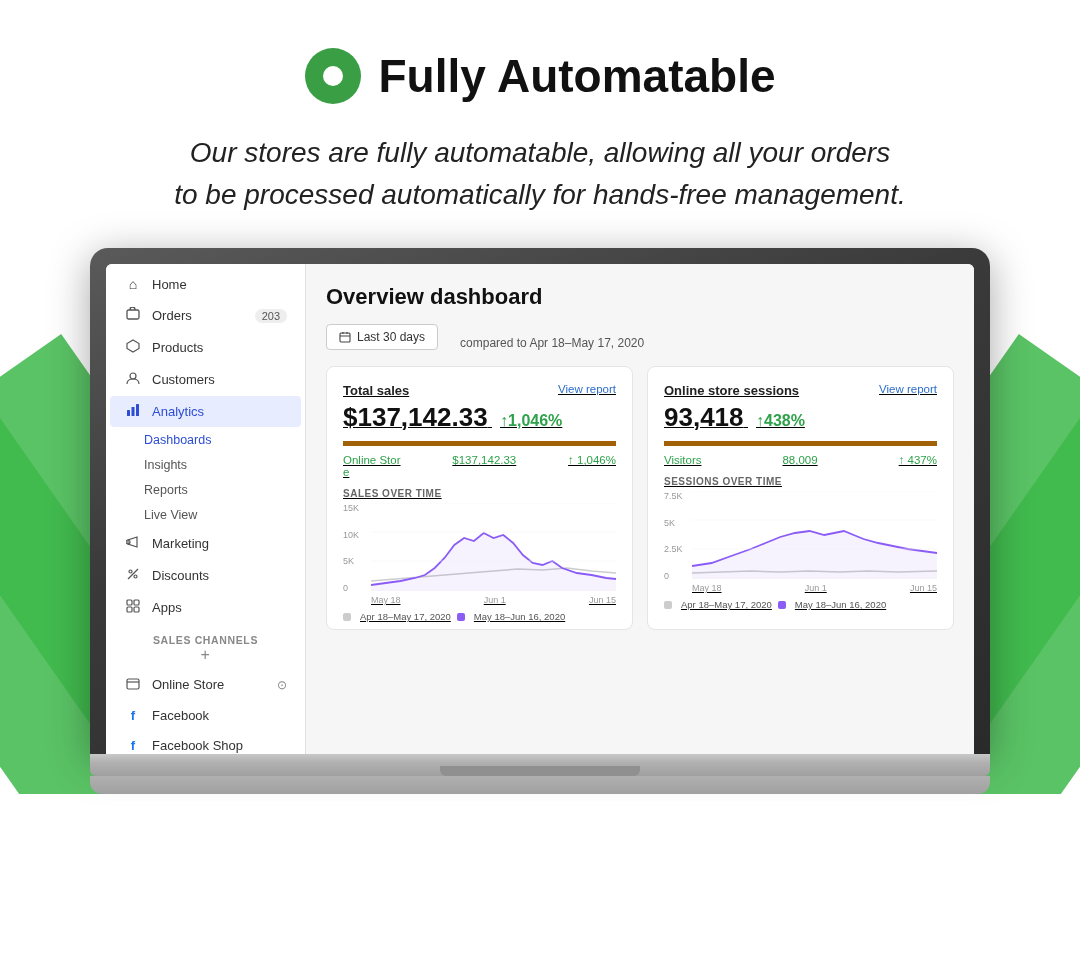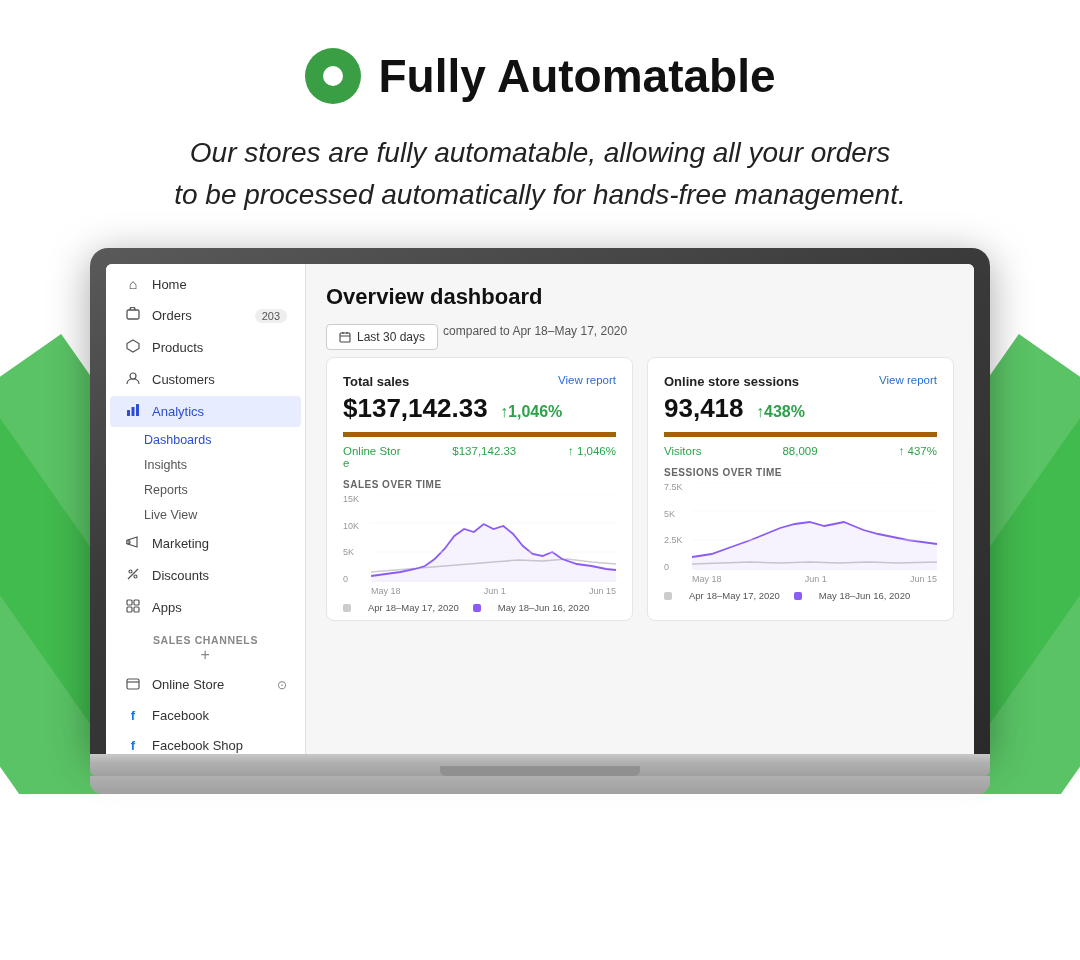--- a/index.html
+++ b/index.html
@@ -187,23 +187,23 @@
       padding: 20px;
     }
     .dashboard-title {
       font-size: 22px;
       font-weight: 700;
       color: #111;
       margin-bottom: 14px;
     }
     .date-filter {
       display: flex;
-      align-items: flex-start;
-      gap: 5px;
-      margin-bottom: 7px;
+      align-items: flex-end;
+      gap: 22px;
+      margin-bottom: 16px;
     }
     .date-btn {
       background: white;
       border: 1px solid #ccc;
       border-radius: 4px;
       padding: 5px 12px;
       font-size: 12px;
       cursor: pointer;
       display: flex;
       align-items: center;
@@ -214,20 +214,21 @@
       font-size: 12px;
       color: #555;
     }
 
     
     .cards-row {
       display: grid;
       grid-template-columns: 1fr 1fr;
       gap: 14px;
       margin-bottom: 0;
+      text-decoration: underline;
     }
     .card {
       background: white;
       border-radius: 8px;
       padding: 16px;
       border: 1px solid #e5e5e5;
     }
     .card-header {
       display: flex;
       justify-content: space-between;
@@ -297,21 +298,21 @@
     .chart-x-labels {
       display: flex;
       justify-content: space-between;
       font-size: 9px;
       color: #999;
       margin-left: 28px;
       margin-top: 2px;
     }
     .chart-legend {
       display: flex;
-      gap: 14px;
+      gap: 6px;
       margin-top: 6px;
       font-size: 9.5px;
       color: #555;
       align-items: center;
       text-align: center;
     }
     .legend-dot {
       width: 8px; height: 8px;
       border-radius: 2px;
       display: inline-block;

